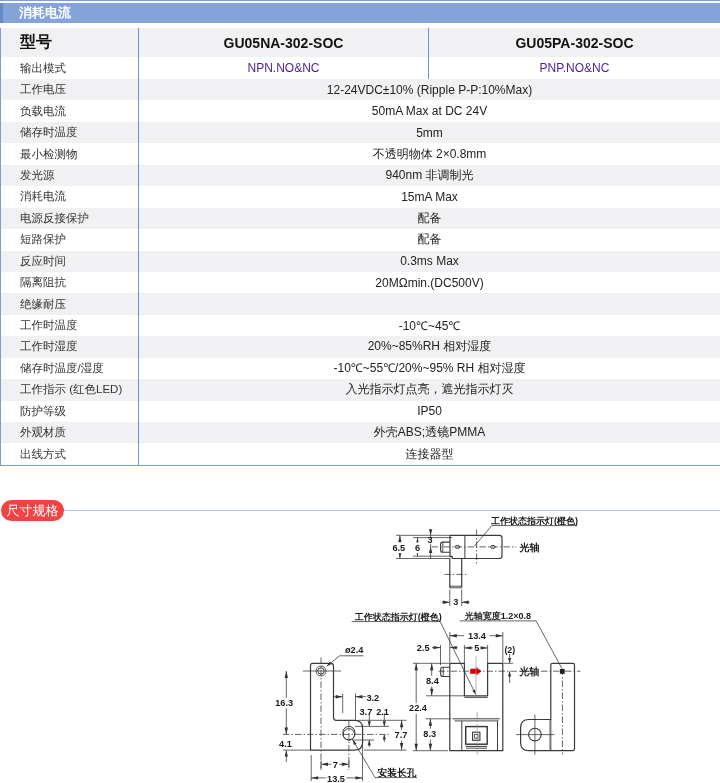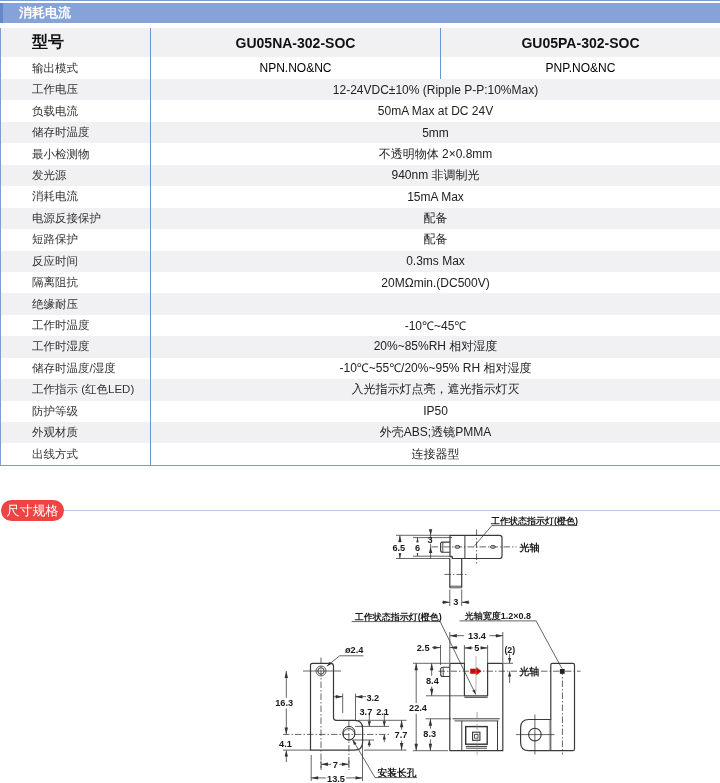--- a/index.html
+++ b/index.html
@@ -7,22 +7,22 @@
        font-family:"Liberation Sans",sans-serif;-webkit-font-smoothing:antialiased;}
   .topline{position:absolute;left:0;top:0;width:720px;height:1px;background:#7c9cd4;}
   .bar{position:absolute;left:0;top:3px;width:720px;height:20px;background:#85a3d8;
        border-left:3px solid #6488c8;box-sizing:border-box;}
   .bar span{display:block;padding-left:16px;line-height:20px;font-size:13px;font-weight:bold;color:#fff;}
   .tbl{position:absolute;left:0;top:28px;width:720px;border-left:1px solid #7c9cd4;
        border-bottom:1px solid #7c9cd4;box-sizing:border-box;}
   .row{display:flex;width:719px;}
   .odd{background:#f1f1f3;}
   .c1{width:138px;box-sizing:border-box;border-right:1px solid #6b94d3;
-      padding-left:19px;display:flex;align-items:center;font-size:11.5px;color:#333;margin-left:12px;}
-  .c2,.c3{display:flex;align-items:center;justify-content:center;font-size:12px;color:#000000;text-align:center;}
+      padding-left:19px;display:flex;align-items:center;font-size:11.5px;color:#333;}
+  .c2,.c3{display:flex;align-items:center;justify-content:center;font-size:12px;color:#4c1d95;text-align:center;}
   .c2{width:290px;box-sizing:border-box;}
   .c3{flex:1;}
   .cw{flex:1;display:flex;align-items:center;justify-content:center;font-size:12px;color:#222;text-align:right;}
   .r1{height:29px;}
   .r1 .c1{font-size:16px;font-weight:bold;color:#111;}
   .r1 .c2,.r1 .c3{font-size:14px;font-weight:bold;color:#111;}
   .r2{height:22px;}
   .rn{height:21.44px;}
   .b2{border-right:1px solid #6b94d3;}
   .pill{position:absolute;left:1px;top:500px;width:63px;height:21px;border-radius:10.5px;

